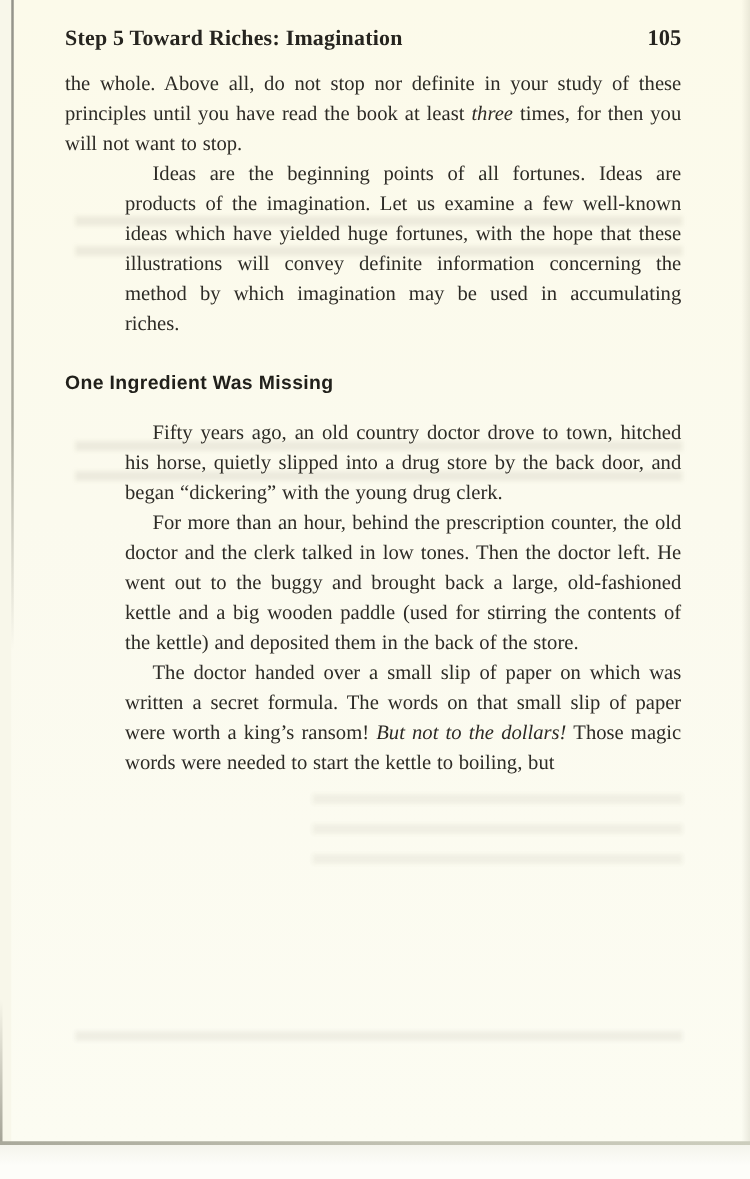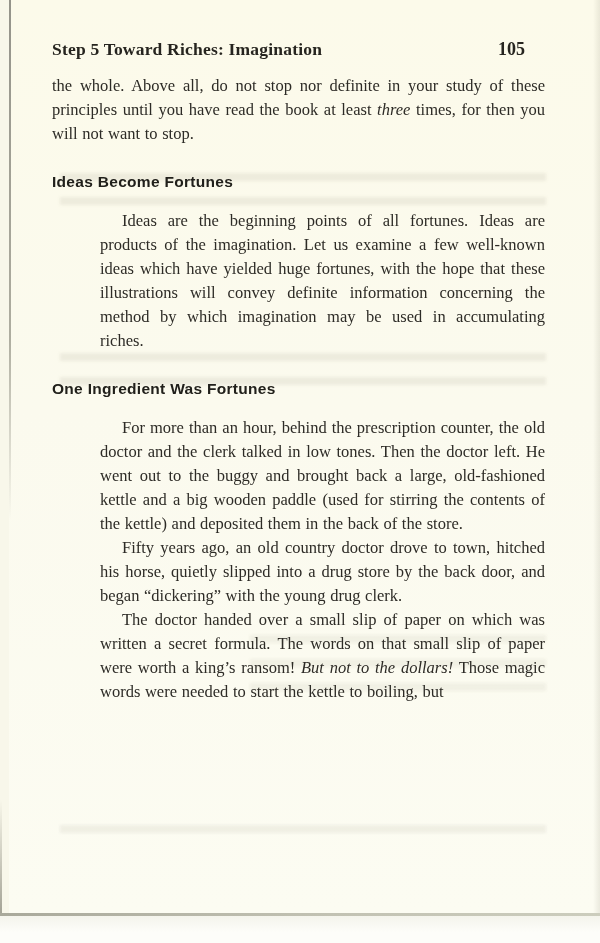--- a/index.html
+++ b/index.html
@@ -77,22 +77,22 @@
   .ghost-2 { left: 60px; top: 340px; width: 486px; height: 56px; }
   .ghost-3 { left: 250px; top: 622px; width: 296px; height: 78px; opacity: .8; }
   .ghost-4 { left: 60px; top: 812px; width: 486px; height: 26px; opacity: .9; }
 
   
   .running-head {
     position: relative;
     display: flex;
     justify-content: space-between;
     align-items: baseline;
-    margin: 0 75px 0 52px;
-    padding-top: 39px;
+    margin: 0 55px 0 52px;
+    padding-top: 20px;
     color: #26241f;
   }
   .head-title {
     font-weight: bold;
     font-size: 17.5px;
     letter-spacing: 0.2px;
   }
   .page-num {
     font-weight: bold;
     font-size: 18px;
@@ -139,24 +139,23 @@
     <div class="ghost ghost-3"></div>
     <div class="ghost ghost-4"></div>
 
     <div class="running-head">
       <span class="head-title">Step 5 Toward Riches: Imagination</span>
       <span class="page-num">105</span>
     </div>
 
     <div class="body-text">
         <p class="para"><span>the whole. Above all, do not stop nor definite in your study of these principles until you have read the book at least </span><span class="ital">three</span><span> times, for then you will not want to stop.</span></p>
-        <div class="section-heading">Ideas Become Fortunes</div>
         <p class="para indent"><span>Ideas are the beginning points of all fortunes. Ideas are products of the imagination. Let us examine a few well-known ideas which have yielded huge fortunes, with the hope that these illustrations will convey definite information concerning the method by which imagination may be used in accumulating riches.</span></p>
-        <div class="section-heading">One Ingredient Was Fortunes</div>
+        <div class="section-heading">One Ingredient Was Missing</div>
+        <p class="para indent"><span>Fifty years ago, an old country doctor drove to town, hitched his horse, quietly slipped into a drug store by the back door, and began “dickering” with the young drug clerk.</span></p>
         <p class="para indent"><span>For more than an hour, behind the prescription counter, the old doctor and the clerk talked in low tones. Then the doctor left. He went out to the buggy and brought back a large, old-fashioned kettle and a big wooden paddle (used for stirring the contents of the kettle) and deposited them in the back of the store.</span></p>
-        <p class="para indent"><span>Fifty years ago, an old country doctor drove to town, hitched his horse, quietly slipped into a drug store by the back door, and began “dickering” with the young drug clerk.</span></p>
         <p class="para indent"><span>The doctor handed over a small slip of paper on which was written a secret formula. The words on that small slip of paper were worth a king’s ransom! </span><span class="ital">But not to the dollars!</span><span> Those magic words were needed to start the kettle to boiling, but</span></p>
       </div>
   </div>
 
   <div class="bottom-edge"></div>
   <div class="below-page"></div>
 </div>
 
 </body></html>

